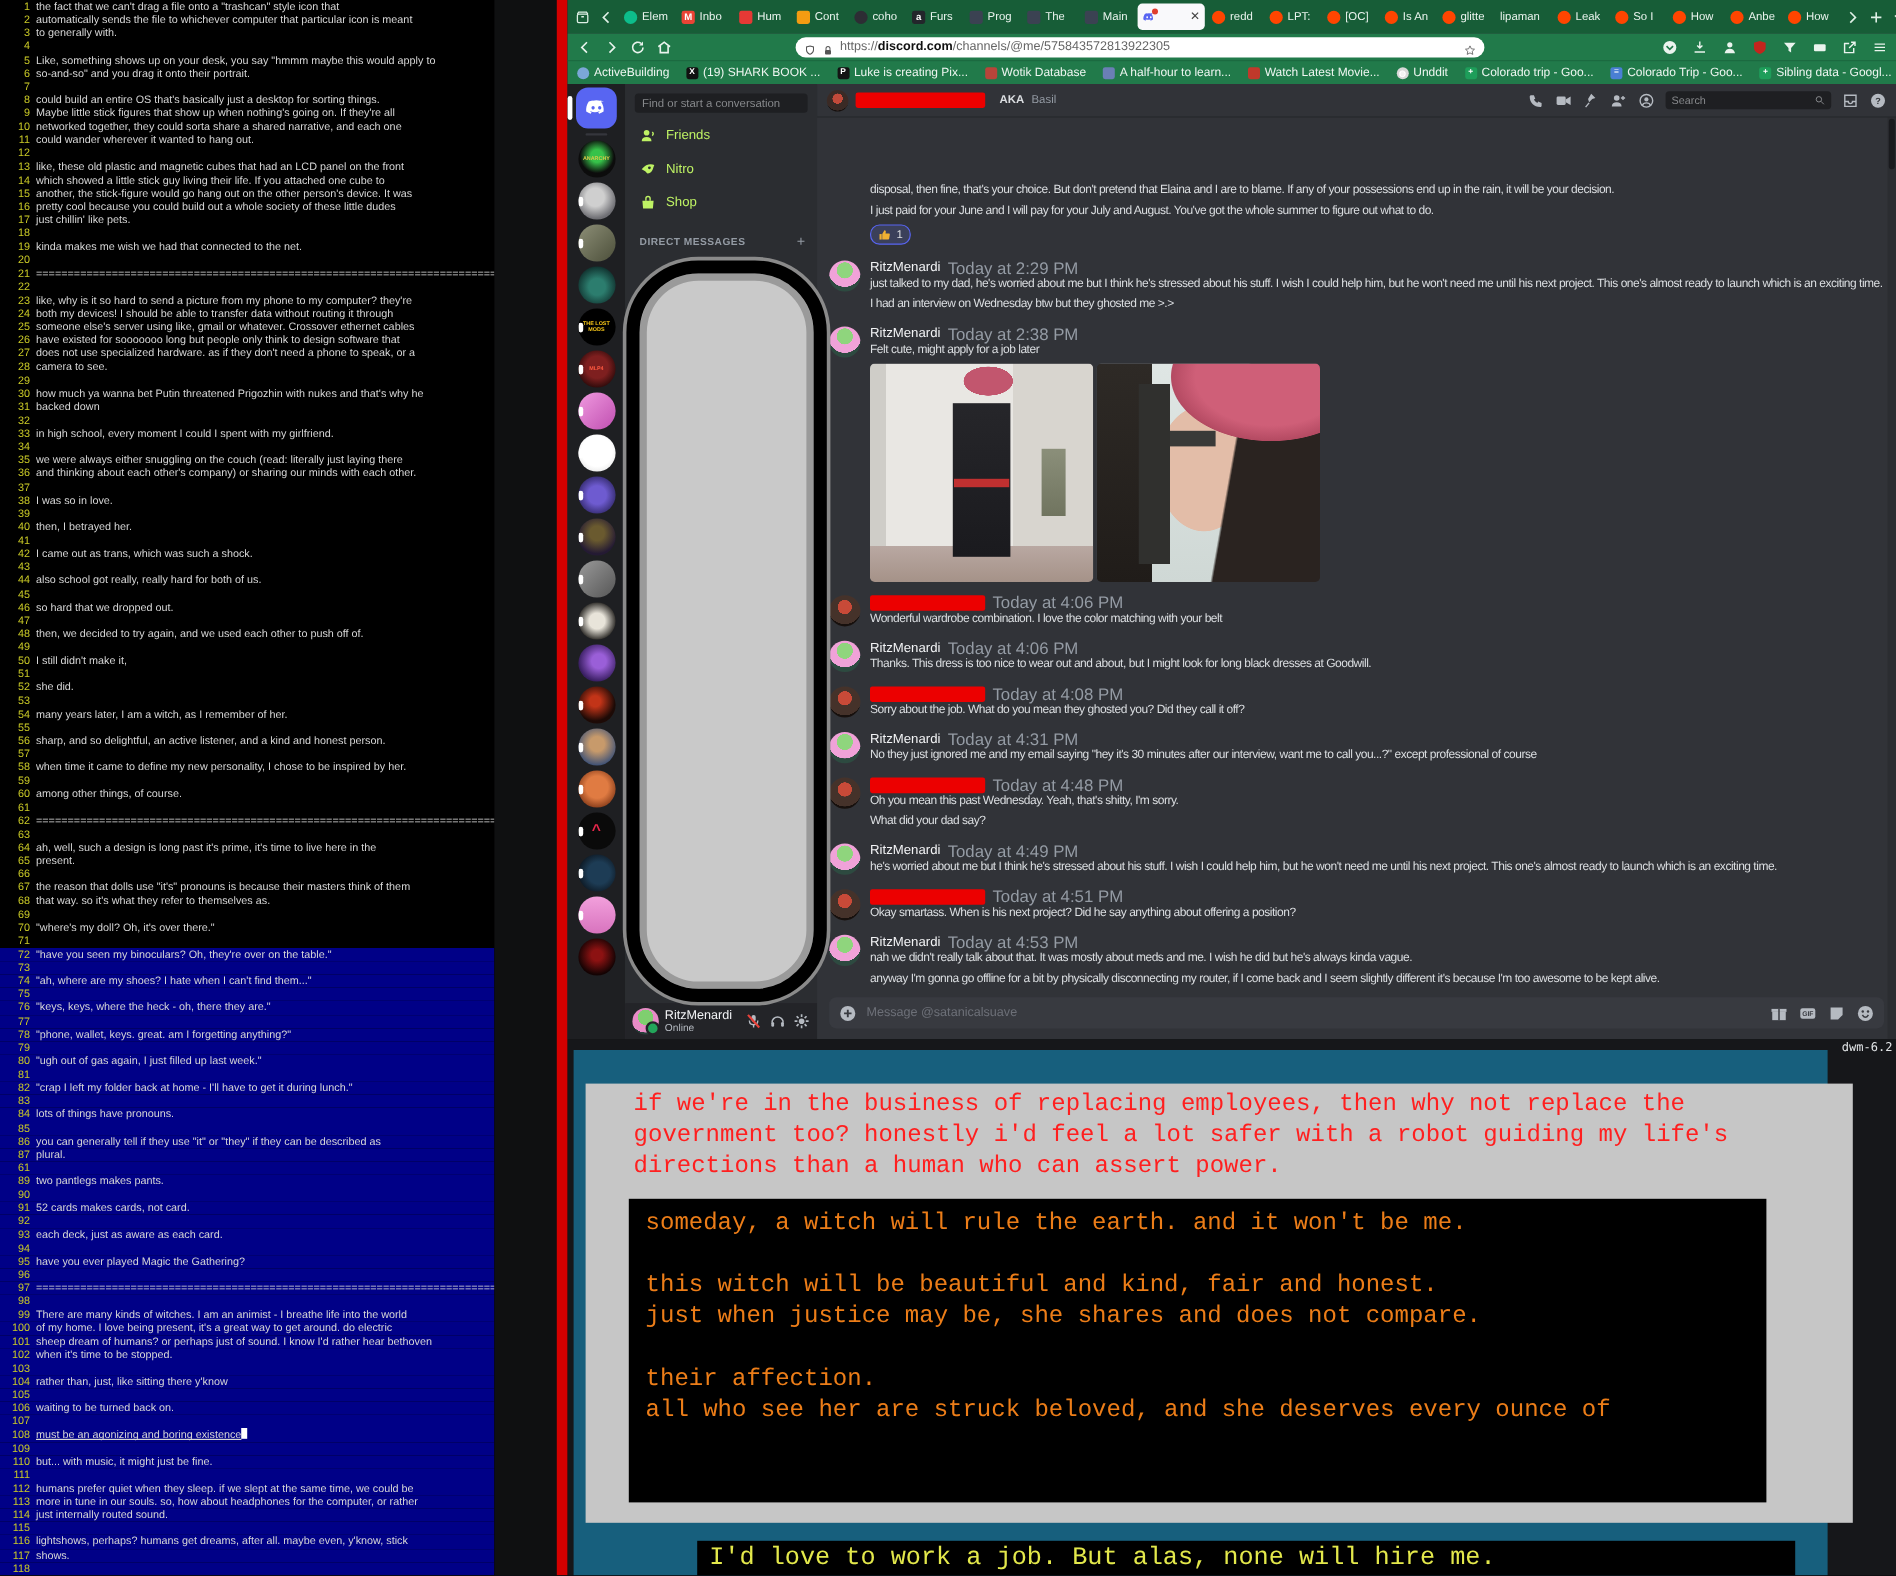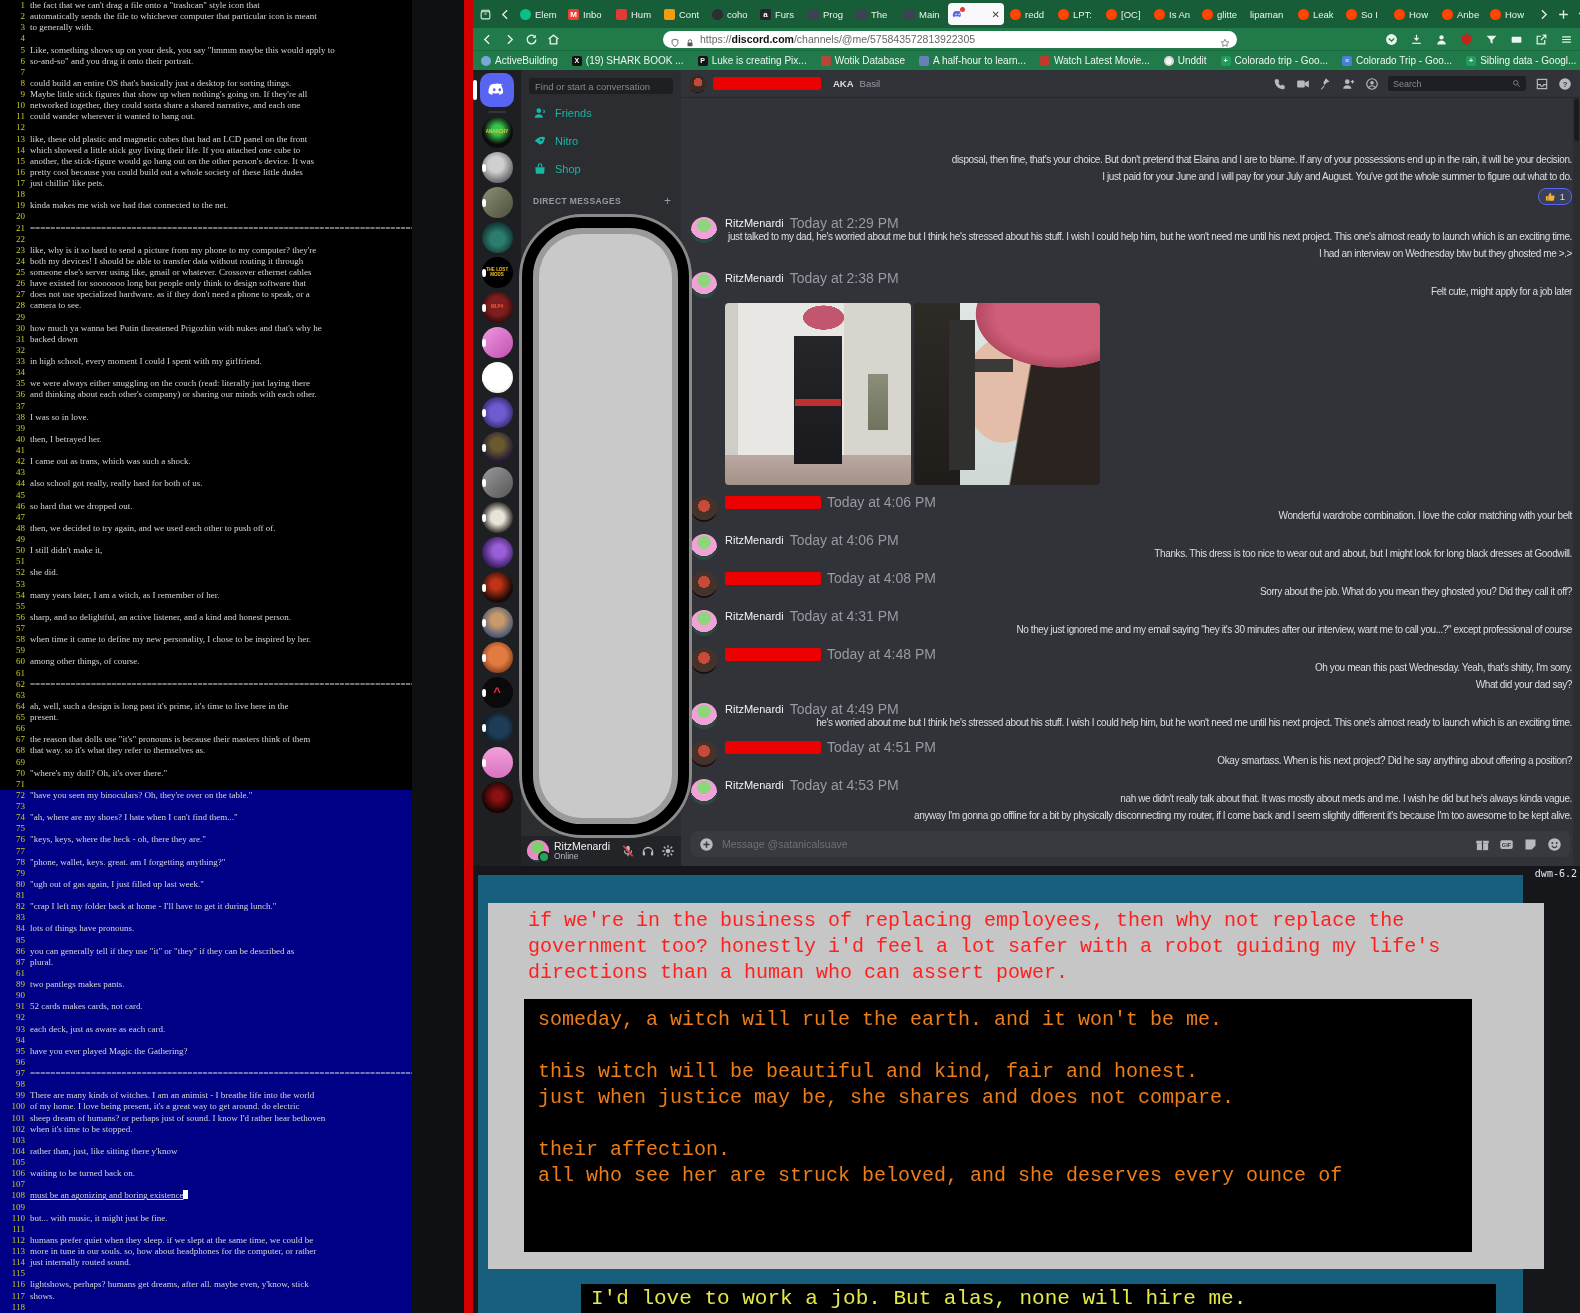--- a/index.html
+++ b/index.html
@@ -1,20 +1,20 @@
 <!DOCTYPE html>
 <html><head>
 <meta charset="utf-8">
 <style>
   html,body{margin:0;padding:0;background:#0f1011;}
   .screen{position:relative;width:1580px;height:1313px;overflow:hidden;background:#0f1011;font-family:"Liberation Sans",sans-serif;}
 
   
   .editor{position:absolute;left:0;top:0;width:412px;height:1313px;background:#000;
-    font-family:Liberation Serif, serif;font-size:9px;line-height:11.127px;color:#d6d6d6;overflow:hidden;}
+    font-family:Liberation Sans, sans-serif;font-size:9px;line-height:11.127px;color:#d6d6d6;overflow:hidden;}
   .ed-row{height:11.127px;white-space:pre;overflow:hidden;}
   .ed-row .num{display:inline-block;width:25px;text-align:right;color:#c9c926;margin-right:5px;}
   .ed-row.sel{background:#000087;}
   .ed-row.cur .txt{text-decoration:underline;}
   .caret{display:inline-block;width:5px;height:9px;background:#fff;vertical-align:-1px;}
 
   .wm-border{position:absolute;left:464px;top:0;width:9px;height:1313px;background:#d40000;}
 
   
   .browser{position:absolute;left:473px;top:0;width:1107px;height:866px;background:#313338;}
@@ -55,21 +55,21 @@
   .home-pill{position:absolute;left:-7px;top:7px;width:4px;height:20px;border-radius:2px;background:#fff;}
   .rail-divider{width:18px;height:2px;background:#35363c;border-radius:1px;margin:4px 0;}
   .srv{width:31px;height:31px;border-radius:50%;margin-bottom:4px;position:relative;flex:0 0 auto;
        display:flex;align-items:center;justify-content:center;text-align:center;overflow:hidden;}
   .srv .slabel{font-size:4.5px;font-weight:bold;line-height:1.1;width:100%;}
   .srv-dot{position:absolute;width:4px;height:8px;border-radius:2px;background:#fff;left:0;z-index:3;}
 
   .dmcol{width:160px;background:#2b2d31;flex:0 0 auto;position:relative;}
   .dm-search{margin:8px 8px 6px 8px;height:16px;background:#1e1f22;border-radius:3px;display:flex;align-items:center;padding:0 6px;box-sizing:border-box;}
   .dm-search span{font-size:9.5px;color:#87898c;white-space:nowrap;overflow:hidden;}
-  .dm-navitem{display:flex;align-items:center;gap:8px;height:26px;margin:2px 6px;border-radius:4px;padding:0 6px;color:#14b8a6;}
+  .dm-navitem{display:flex;align-items:center;gap:8px;height:26px;margin:2px 6px;border-radius:4px;padding:0 6px;color:#bef264;}
   .dm-navitem svg{width:14px;height:14px;}
   .dm-navitem .nlabel{font-size:11px;}
   .dm-header{display:flex;align-items:center;justify-content:space-between;margin:12px 10px 0 12px;color:#949ba4;}
   .dm-header .dmh{font-size:8.5px;font-weight:bold;letter-spacing:.4px;}
   .dm-header .plus{font-size:12px;}
 
   .userpanel{position:absolute;left:0;bottom:0;width:100%;height:30px;background:#232428;display:flex;align-items:center;padding:0 6px;box-sizing:border-box;gap:5px;}
   .uav{width:22px;height:22px;border-radius:50%;background:radial-gradient(circle at 50% 35%,#7fcf6f 0 35%,#e88bc7 36% 70%,#27403a 71%);position:relative;flex:0 0 auto;}
   .uav .status{position:absolute;right:-1px;bottom:-1px;width:8px;height:8px;border-radius:50%;background:#23a55a;border:2px solid #232428;}
   .uinfo{line-height:1.1;overflow:hidden;}
@@ -88,21 +88,21 @@
   .censor-name{width:108px;height:13px;background:#ec0000;border-radius:2px;}
   .aka{font-size:9.5px;font-weight:bold;color:#dbdee1;margin-left:6px;}
   .alias{font-size:9.5px;color:#949ba4;}
   .ch-icons{margin-left:auto;display:flex;align-items:center;gap:9px;color:#b5bac1;}
   .ch-icons .ic{width:14px;height:14px;}
   .ch-search{width:128px;height:15px;background:#1e1f22;border-radius:3px;display:flex;align-items:center;justify-content:space-between;padding:0 5px;}
   .ch-search span{font-size:9px;color:#87898c;}
   .ch-search .ic{width:9px;height:9px;color:#87898c;}
 
   .messages{flex:1;overflow:hidden;display:flex;flex-direction:column;justify-content:flex-end;padding:0 8px 4px 10px;}
-  .msg{display:flex;gap:8px;margin-top:10px;text-align:right;}
+  .msg{display:flex;gap:8px;margin-top:10px;}
   .msg .mav{width:26px;height:26px;border-radius:50%;flex:0 0 auto;margin-top:1px;}
   .mav.ritz{background:radial-gradient(circle at 50% 32%,#8fd57d 0 30%,#f0a2d8 31% 62%,#2d4a40 63%);}
   .mav.cens{background:radial-gradient(circle at 50% 38%,#c84a38 0 28%,#45322a 29% 68%,#17100d 69%);}
   .mbody{flex:1;min-width:0;}
   .mhead{display:flex;align-items:center;gap:6px;height:14px;}
   .mauthor{font-size:11px;color:#f2f3f5;}
   .mtime{font-size:14px;color:#949ba4;}
   .mline{font-size:10px;letter-spacing:-0.4px;line-height:14px;color:#dbdee1;}
   .mline + .mline{margin-top:3px;}
   .reaction{display:inline-flex;align-items:center;gap:4px;margin-top:4px;padding:2px 6px;border:1px solid #5865f2;background:#3b405a;border-radius:8px;color:#dbdee1;font-size:9.5px;}

